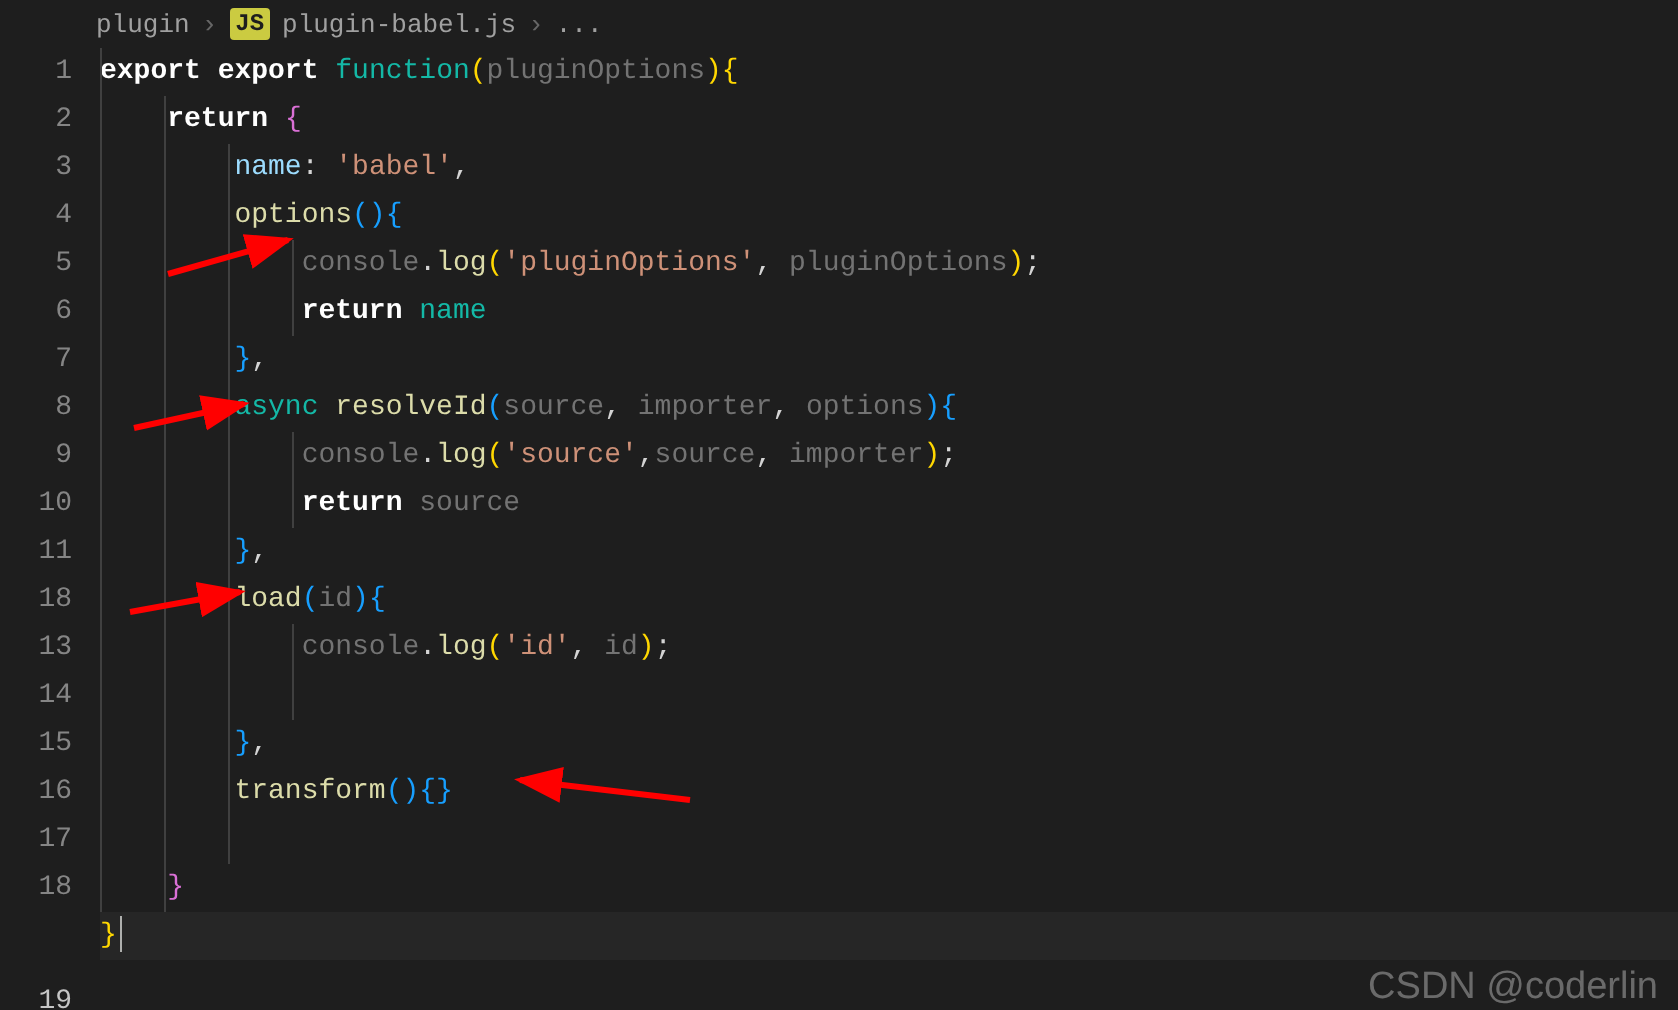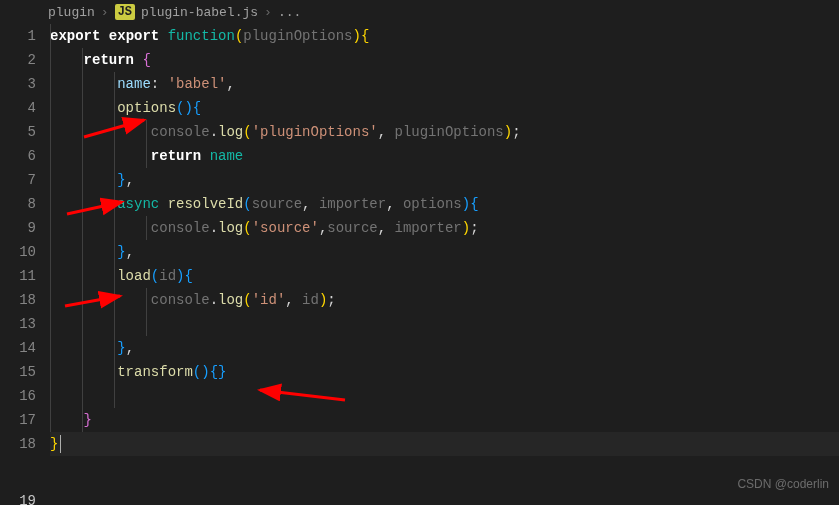--- a/index.html
+++ b/index.html
@@ -82,25 +82,25 @@
   display: inline-block;
   width: 1px;
   height: 18px;
   background: #aeafad;
   vertical-align: middle;
   margin-left: 2px;
 }
 
 .watermark {
   position: absolute;
-  bottom: 14px;
+  bottom: 0;
   right: 10px;
   color: rgba(200,200,200,0.45);
   font-family: sans-serif;
-  font-size: 12px;
+  font-size: 19px;
 }
 
 .arrow {
   position: absolute;
   pointer-events: none;
 }
 </style>
 </head>
 <body>
 
@@ -138,20 +138,21 @@
   <div class="code">
     <div class="line"><span class="indent-guide ig1"></span><span class="kw">export</span> <span class="kw">export</span> <span class="kw2">function</span><span class="paren-y">(</span><span class="param">pluginOptions</span><span class="paren-y">)</span><span class="paren-y">{</span></div>
     <div class="line"><span class="indent-guide ig1"></span><span class="indent-guide ig2"></span>    <span class="kw">return</span> <span class="paren-p">{</span></div>
     <div class="line"><span class="indent-guide ig1"></span><span class="indent-guide ig2"></span><span class="indent-guide ig3"></span>        <span class="prop">name</span><span class="punct">:</span> <span class="str">'babel'</span><span class="punct">,</span></div>
     <div class="line"><span class="indent-guide ig1"></span><span class="indent-guide ig2"></span><span class="indent-guide ig3"></span>        <span class="fn">options</span><span class="paren-b">()</span><span class="paren-b">{</span></div>
     <div class="line"><span class="indent-guide ig1"></span><span class="indent-guide ig2"></span><span class="indent-guide ig3"></span><span class="indent-guide ig4"></span>            <span class="param">console</span><span class="punct">.</span><span class="fn">log</span><span class="paren-y">(</span><span class="str">'pluginOptions'</span><span class="punct">,</span> <span class="param">pluginOptions</span><span class="paren-y">)</span><span class="punct">;</span></div>
     <div class="line"><span class="indent-guide ig1"></span><span class="indent-guide ig2"></span><span class="indent-guide ig3"></span><span class="indent-guide ig4"></span>            <span class="kw">return</span> <span class="kw2">name</span></div>
     <div class="line"><span class="indent-guide ig1"></span><span class="indent-guide ig2"></span><span class="indent-guide ig3"></span>        <span class="paren-b">}</span><span class="punct">,</span></div>
     <div class="line"><span class="indent-guide ig1"></span><span class="indent-guide ig2"></span><span class="indent-guide ig3"></span>        <span class="kw2">async</span> <span class="fn">resolveId</span><span class="paren-b">(</span><span class="param">source</span><span class="punct">,</span> <span class="param">importer</span><span class="punct">,</span> <span class="param">options</span><span class="paren-b">)</span><span class="paren-b">{</span></div>
     <div class="line"><span class="indent-guide ig1"></span><span class="indent-guide ig2"></span><span class="indent-guide ig3"></span><span class="indent-guide ig4"></span>            <span class="param">console</span><span class="punct">.</span><span class="fn">log</span><span class="paren-y">(</span><span class="str">'source'</span><span class="punct">,</span><span class="param">source</span><span class="punct">,</span> <span class="param">importer</span><span class="paren-y">)</span><span class="punct">;</span></div>
+    <div class="line"><span class="indent-guide ig1"></span><span class="indent-guide ig2"></span><span class="indent-guide ig3"></span><span class="indent-guide ig4"></span>            <span class="kw">return</span> <span class="param">source</span></div>
     <div class="line"><span class="indent-guide ig1"></span><span class="indent-guide ig2"></span><span class="indent-guide ig3"></span>        <span class="paren-b">}</span><span class="punct">,</span></div>
     <div class="line"><span class="indent-guide ig1"></span><span class="indent-guide ig2"></span><span class="indent-guide ig3"></span>        <span class="fn">load</span><span class="paren-b">(</span><span class="param">id</span><span class="paren-b">)</span><span class="paren-b">{</span></div>
     <div class="line"><span class="indent-guide ig1"></span><span class="indent-guide ig2"></span><span class="indent-guide ig3"></span><span class="indent-guide ig4"></span>            <span class="param">console</span><span class="punct">.</span><span class="fn">log</span><span class="paren-y">(</span><span class="str">'id'</span><span class="punct">,</span> <span class="param">id</span><span class="paren-y">)</span><span class="punct">;</span></div>
     <div class="line"><span class="indent-guide ig1"></span><span class="indent-guide ig2"></span><span class="indent-guide ig3"></span><span class="indent-guide ig4"></span></div>
     <div class="line"><span class="indent-guide ig1"></span><span class="indent-guide ig2"></span><span class="indent-guide ig3"></span>        <span class="paren-b">}</span><span class="punct">,</span></div>
     <div class="line"><span class="indent-guide ig1"></span><span class="indent-guide ig2"></span><span class="indent-guide ig3"></span>        <span class="fn">transform</span><span class="paren-b">()</span><span class="paren-b">{}</span></div>
     <div class="line"><span class="indent-guide ig1"></span><span class="indent-guide ig2"></span><span class="indent-guide ig3"></span></div>
     <div class="line"><span class="indent-guide ig1"></span><span class="indent-guide ig2"></span>    <span class="paren-p">}</span></div>
     <div class="line current"><span class="paren-y">}</span><span class="cursor"></span></div>
 

